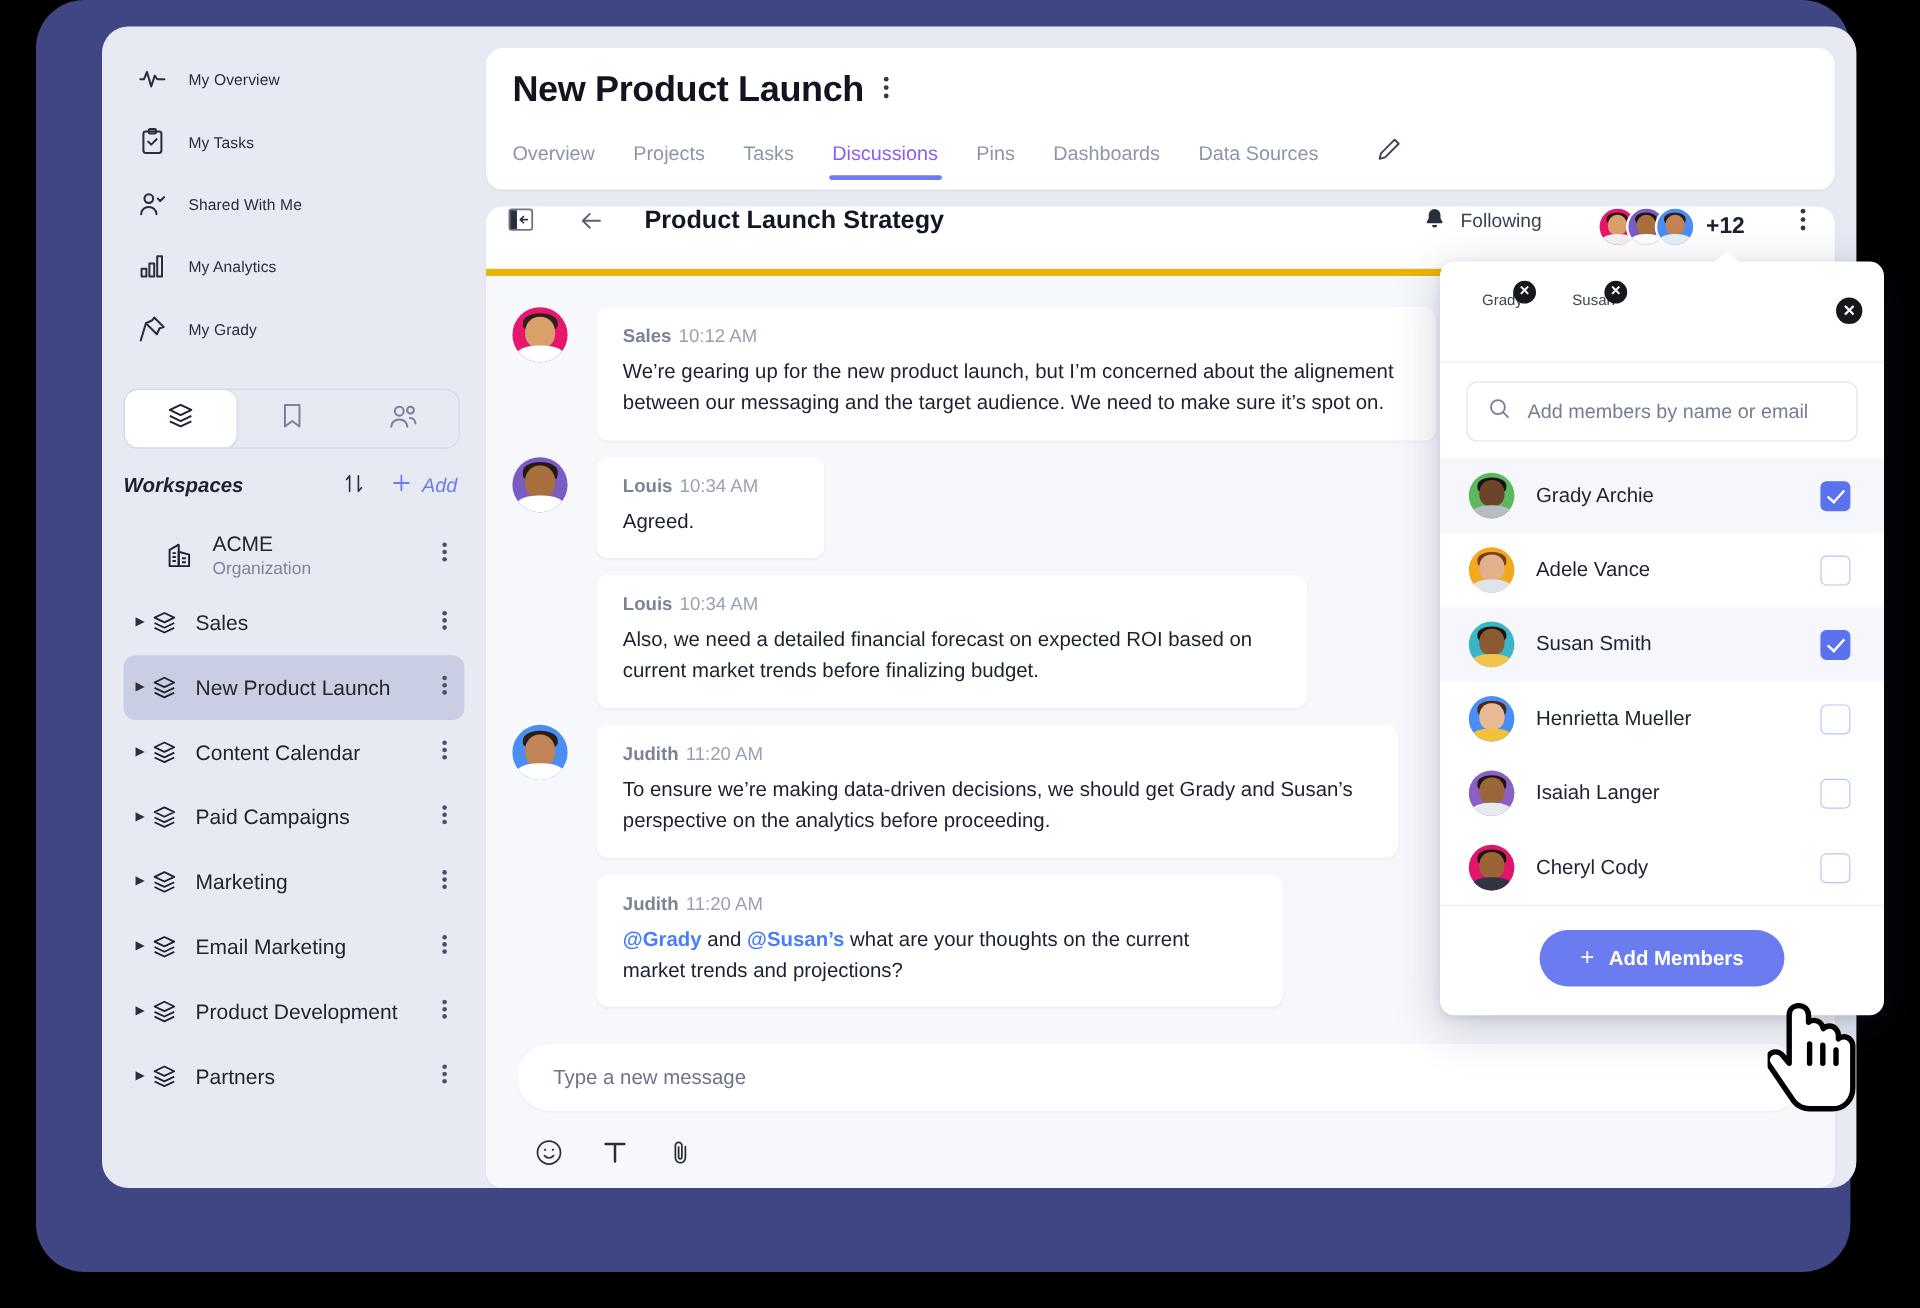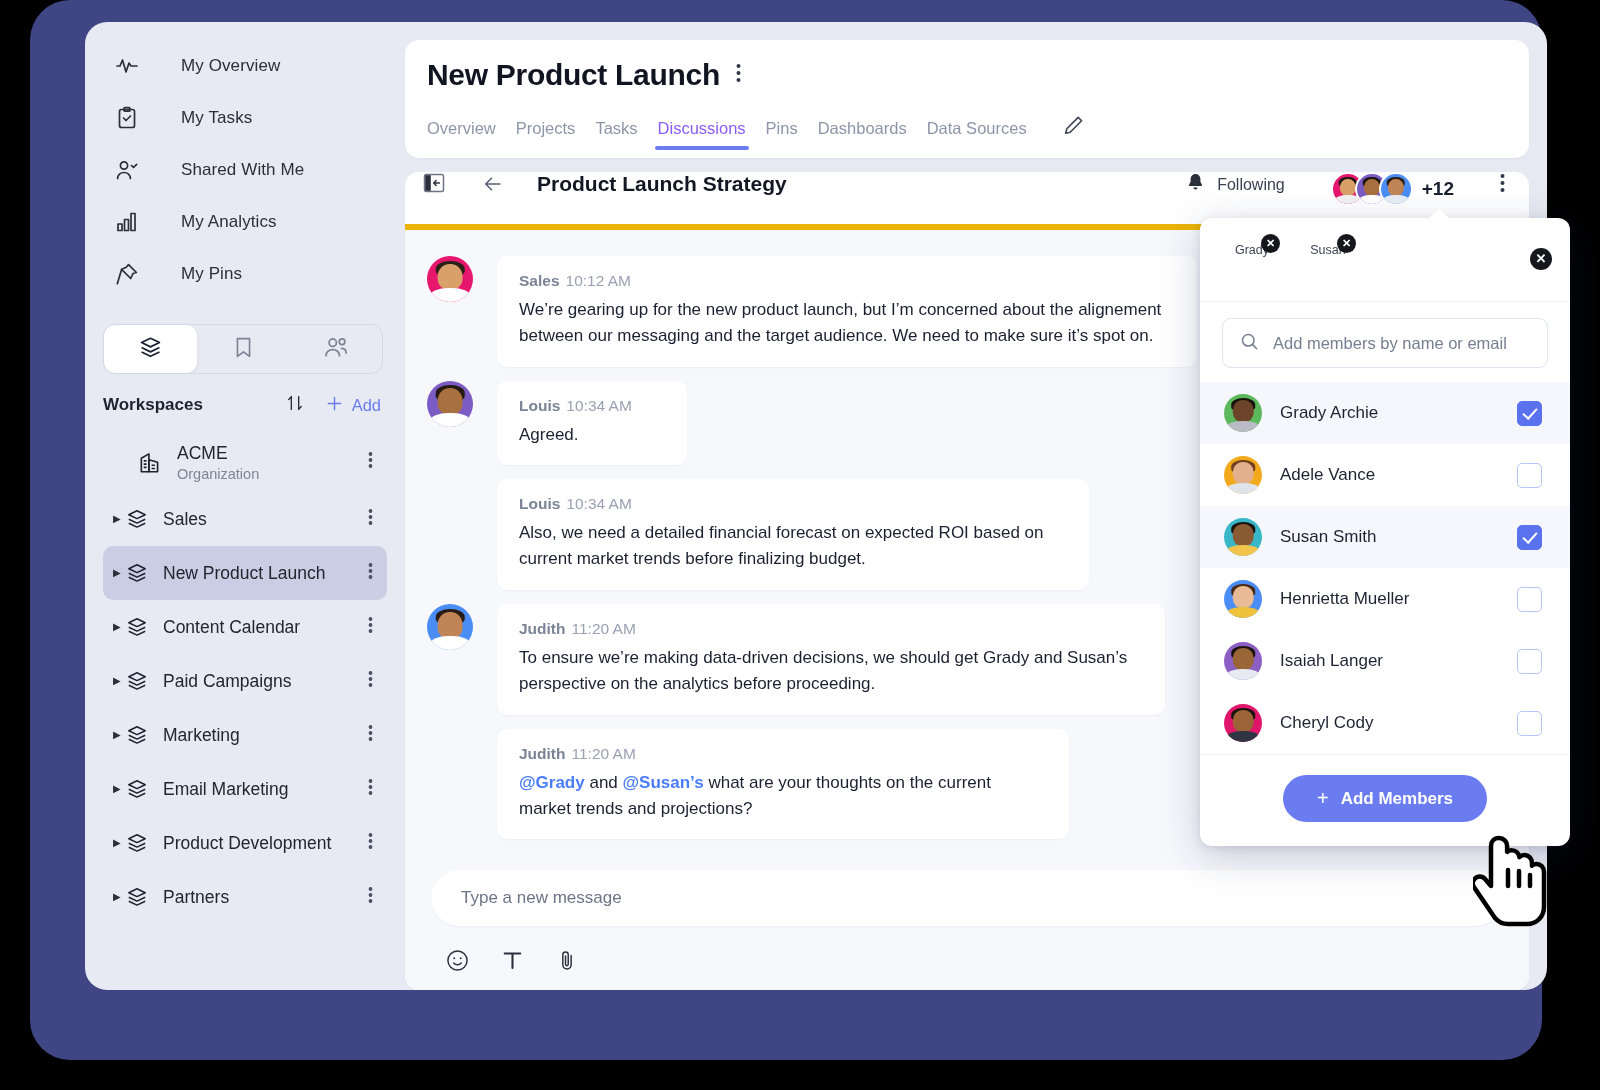--- a/index.html
+++ b/index.html
@@ -35,24 +35,23 @@
     padding-top: 18px;
   }
   .nav-item {
     display: flex; align-items: center;
     height: 52px;
     padding-left: 30px;
     gap: 18px;
     cursor: pointer;
   }
   .nav-item .lbl {
-    font-size: 17px;
+    font-size: 13px;
     color: #2b2f3a;
     letter-spacing: .1px;
-    margin-left: 24px;
   }
   .nav-ico { width: 24px; height: 24px; flex: none; display:block; }
 
   
   #side-tabs {
     margin: 24px 22px 0 18px;
     height: 50px;
     border: 1px solid #d2d8e8;
     border-radius: 12px;
     display: flex;
@@ -68,20 +67,21 @@
     border-radius: 11px;
     box-shadow: 0 1px 3px rgba(40,50,90,.10);
   }
 
   
   #ws-head {
     display: flex; align-items: center;
     padding: 0 24px 0 18px;
     height: 54px;
     margin-top: 4px;
+    font-style: italic;
   }
   #ws-head .title { font-size: 17px; font-weight: bold; color: #1d2230; }
   #ws-head .spacer { flex: 1; }
   #ws-head .sortico { margin-right: 18px; cursor: pointer; display:block; }
   #ws-head .addwrap { display: flex; align-items: center; gap: 7px; cursor: pointer; }
   #ws-head .addlbl { color: #6b7cf0; font-size: 16.5px; }
 
   .ws-row {
     display: flex; align-items: center;
     height: 54px;
@@ -109,21 +109,21 @@
   }
   #header-card {
     background: #ffffff;
     border-radius: 14px;
     height: 118px;
     padding: 18px 30px 0 22px;
     box-shadow: 0 1px 2px rgba(40,50,90,.05);
   }
   #page-title-row { display: flex; align-items: center; gap: 16px; }
   #page-title { font-size: 30px; font-weight: bold; color: #111522; letter-spacing: -.3px; }
-  #tabs { display: flex; align-items: flex-end; gap: 20px; margin-top: 14px; height: 44px; }
+  #tabs { display: flex; align-items: flex-end; gap: 32px; margin-top: 14px; height: 44px; }
   .tab {
     font-size: 16.5px; color: #8d95a8; cursor: pointer;
     padding-bottom: 12px; position: relative; white-space: nowrap;
   }
   .tab.active { color: #8b5cf6; font-weight: normal; }
   .tab.active::after {
     content: ""; position: absolute; left: -3px; right: -3px; bottom: 0;
     height: 4px; background: #6b7cf0; border-radius: 2px;
   }
   #tab-edit { margin-left: 14px; padding-bottom: 8px; cursor: pointer; }
@@ -361,21 +361,21 @@
           </span>
           <span class="lbl">My Analytics</span>
         </div>
         <div class="nav-item">
           <span>
             <svg class="nav-ico" viewBox="0 0 24 24" fill="none" stroke="#2b2f3a" stroke-width="1.7" stroke-linecap="round" stroke-linejoin="round">
                 <path d="M13.5 2.6l7.9 7.9-3.4 1-2.3 5-9.1-9.1 5-2.3z"></path>
                 <path d="M6.6 7.4L2.3 21.7"></path>
               </svg>
           </span>
-          <span class="lbl">My Pins</span>
+          <span class="lbl">My Grady</span>
         </div>
       </div>
 
       <div id="side-tabs">
         <div class="st active">
           <span>
             <svg width="25" height="25" viewBox="0 0 24 24" fill="none" stroke="#1d2230" stroke-width="1.6" stroke-linejoin="round">
                 <path d="M12 3.2l8.6 4.1-8.6 4.1-8.6-4.1z"></path>
                 <path d="M3.4 12.1l8.6 4.1 8.6-4.1"></path>
                 <path d="M3.4 16.4l8.6 4.1 8.6-4.1"></path>

